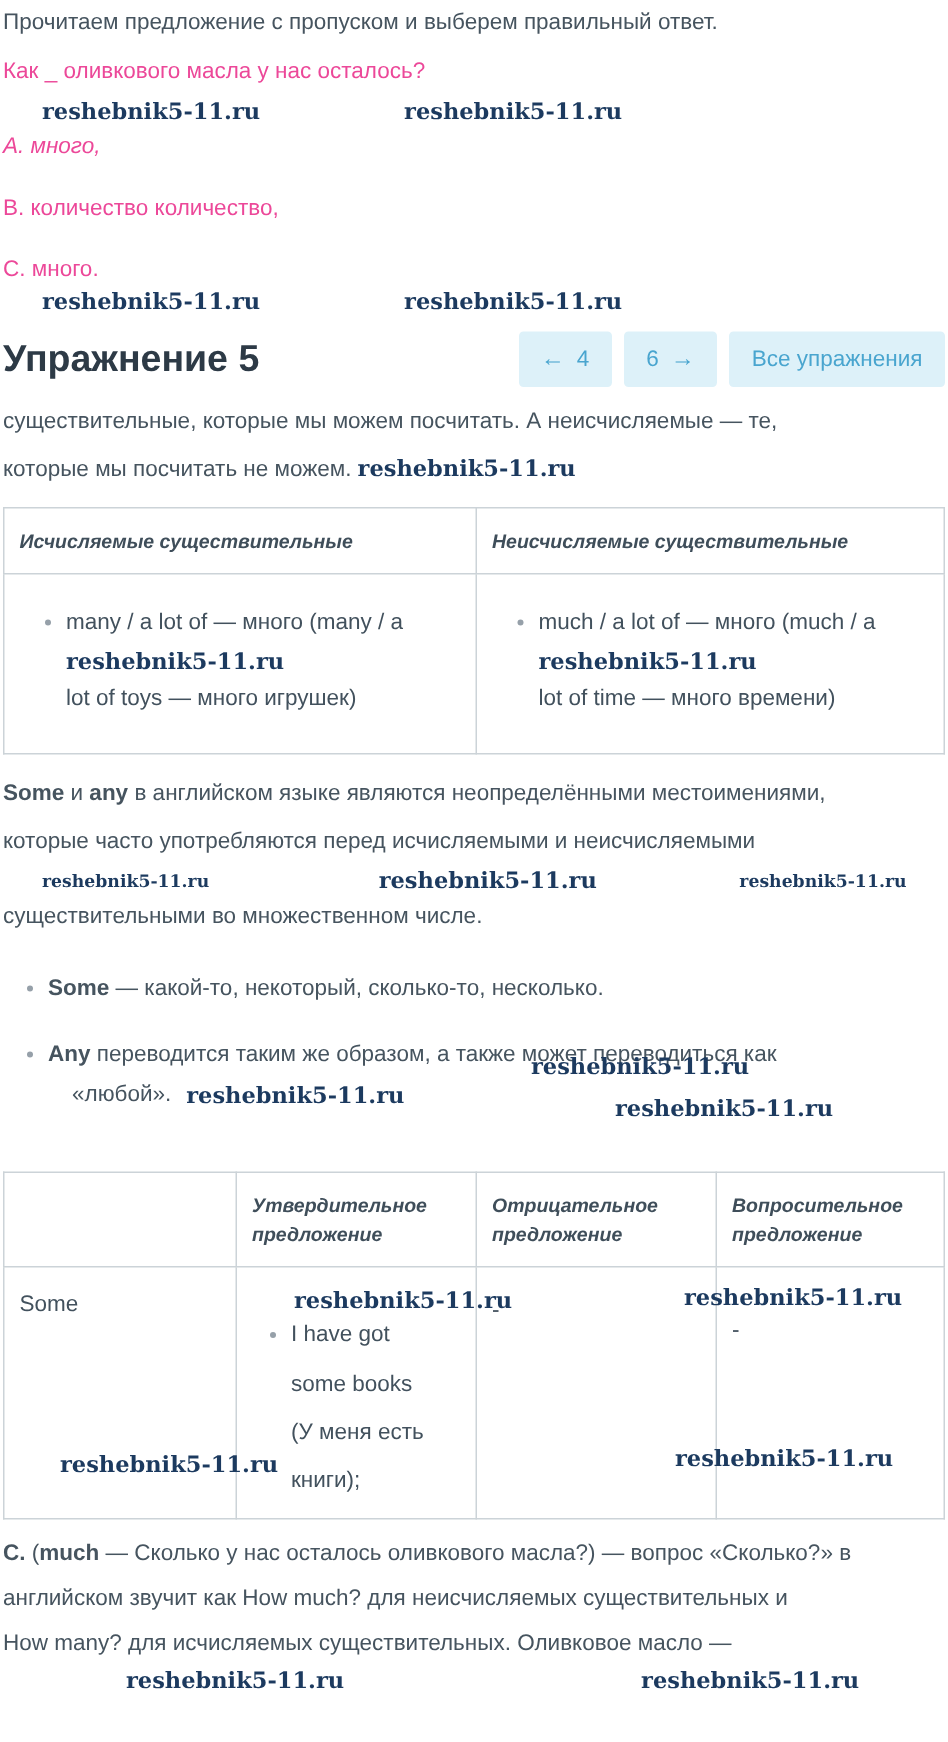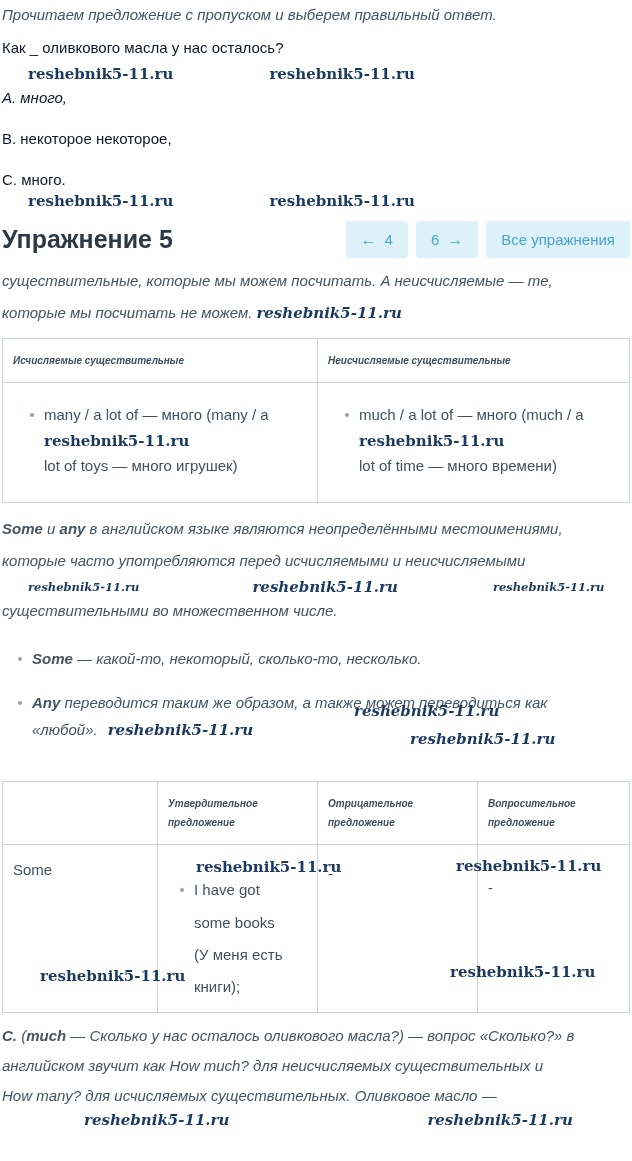--- a/index.html
+++ b/index.html
@@ -7,22 +7,22 @@
   body {
     min-height:1161px;
     background:#ffffff;
     font-family:"Liberation Sans","DejaVu Sans",sans-serif;
     color:#42515d;
     position:relative;
   }
   .page { padding:5px 2px 0 2px; }
 
   .t15 { font-size:15px; line-height:20px; }
-  .dark { color:#46545f;font-style:italic; }
-  .gray { color:#0f172a; }
+  .dark { color:#46545f; }
+  .gray { color:#ec4899; }
   b { font-weight:bold; }
 
   
   .wm {
     font-family:"DejaVu Serif","Liberation Serif",serif;
     font-weight:bold;
     color:#1c3a5f;
     font-size:15px;
     line-height:21px;
     white-space:nowrap;
@@ -51,21 +51,21 @@
   .arrow { font-size:16px; line-height:1; }
 
   
   .theory { margin-top:7px; line-height:32px; font-size:15px; }
   .theory .wm { margin-left:4px; vertical-align:baseline; }
 
   
   .tbl { border-collapse:collapse; width:100%; table-layout:fixed;margin-top:40px; }
   .tbl th, .tbl td { border:1px solid #ccd3d8; }
   .tbl th {
-    font-style:italic; font-weight:bold; font-size:10px;
+    font-style:italic; font-weight:bold; font-size:13px;
     text-align:left; padding:12px 10px; color:#3f4e5a;
     vertical-align:top; line-height:19px;
   }
   .tbl td { vertical-align:top; font-size:15px; }
 
   .t1 { margin-top:9px; }
   .t1 td { padding:22px 8px 26px 0; }
   .bullet-line { display:flex; line-height:20px; }
   .dot { flex:none; width:4px; height:4px; border-radius:50%; background:#96a0a9; margin:8px 10px 0 16px; }
   .t1 .dot { margin-left:27px; }
@@ -75,21 +75,21 @@
   
   .someany { margin-top:10px; }
   .someany .line { line-height:32px; font-size:15px; }
   .r3 { padding-left:26px; height:18px; }
   .r3 .w4 { margin-left:113px; margin-bottom:-3px; }
   .r3 .w5 { margin-left:95px; }
 
   
   .bullets { margin-top:22px; position:relative; }
   .bullets .b2 { margin-top:24px; }
-  .b2-cont { margin-left:30px; margin-top:7px; line-height:20px; display:flex; gap:10px; }
+  .b2-cont { margin-left:46px; margin-top:7px; line-height:20px; display:flex; gap:10px; }
   .absA { position:absolute; left:352px; top:52px; }
   .absB { position:absolute; left:408px; top:80px; }
 
   
   .t2wrap { margin-top:32px; position:relative; }
   .t2 td { padding:12px 10px 16px 10px; }
   .t2 .row-label { display:inline-block; margin-top:4px; }
   .t2 .cell-wm { margin-left:28px; margin-bottom:2px; }
   .t2 .dot { margin-left:12px; }
   .t2 .cont { margin-left:26px; margin-top:13px; line-height:19px; }
@@ -112,21 +112,21 @@
 
   <p class="t15 dark">Прочитаем предложение с пропуском и выберем правильный ответ.</p>
   <p class="t15 gray q">Как _ оливкового масла у нас осталось?</p>
 
   <div class="wm-row r1">
     <span class="wm w1">reshebnik5-11.ru</span>
     <span class="wm w2">reshebnik5-11.ru</span>
   </div>
 
   <p class="t15 gray opt o1">A. много,</p>
-  <p class="t15 gray opt">B. некоторое некоторое,</p>
+  <p class="t15 gray opt">B. количество количество,</p>
   <p class="t15 gray opt">C. много.</p>
 
   <div class="wm-row r2">
     <span class="wm w1">reshebnik5-11.ru</span>
     <span class="wm w2">reshebnik5-11.ru</span>
   </div>
 
   <div class="ex-header">
     <h1 class="ex-title">Упражнение 5</h1>
     <div class="nav">

